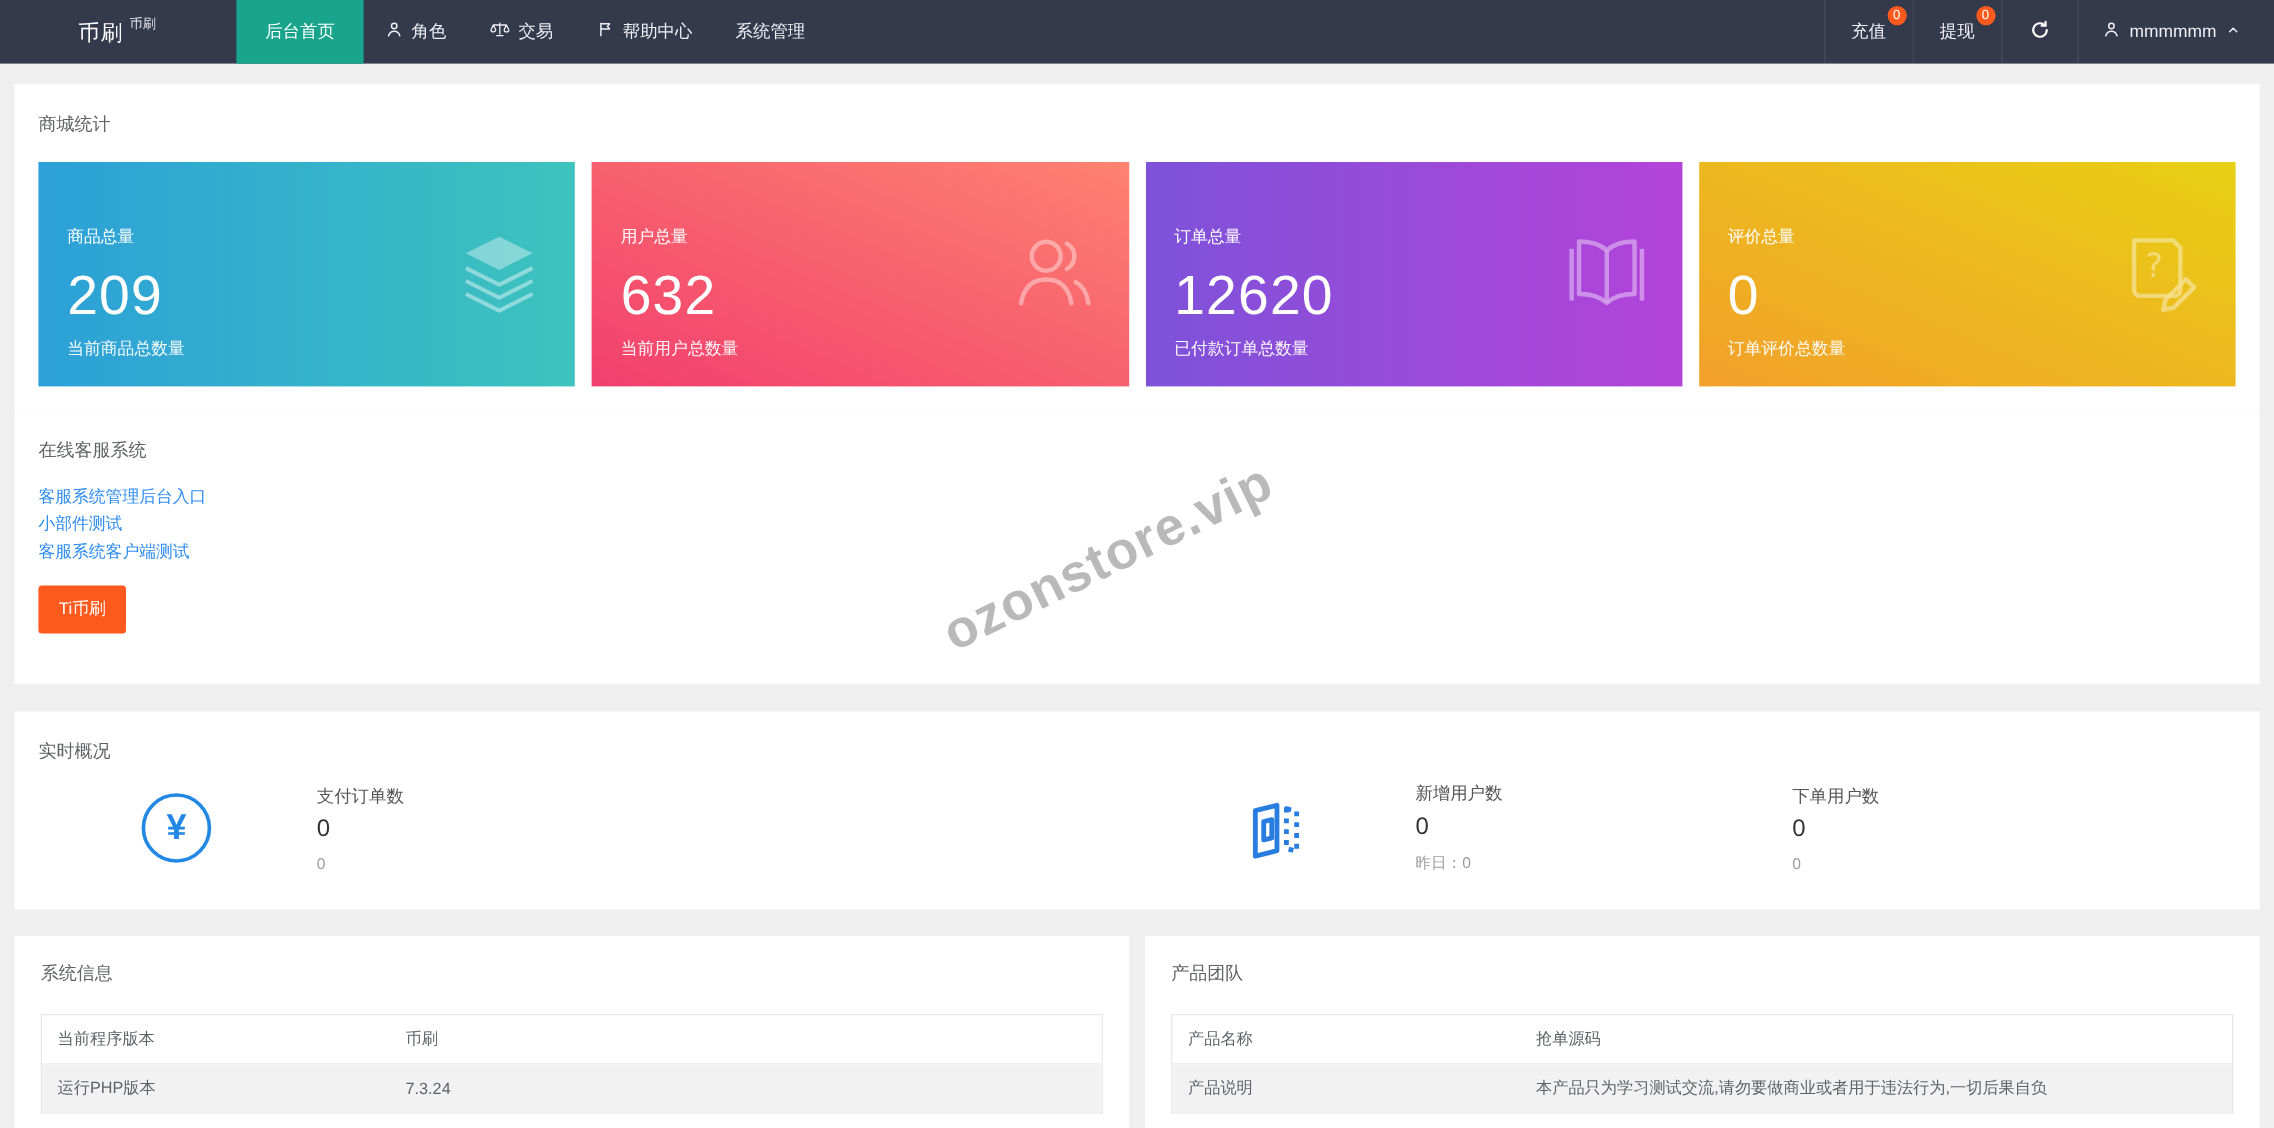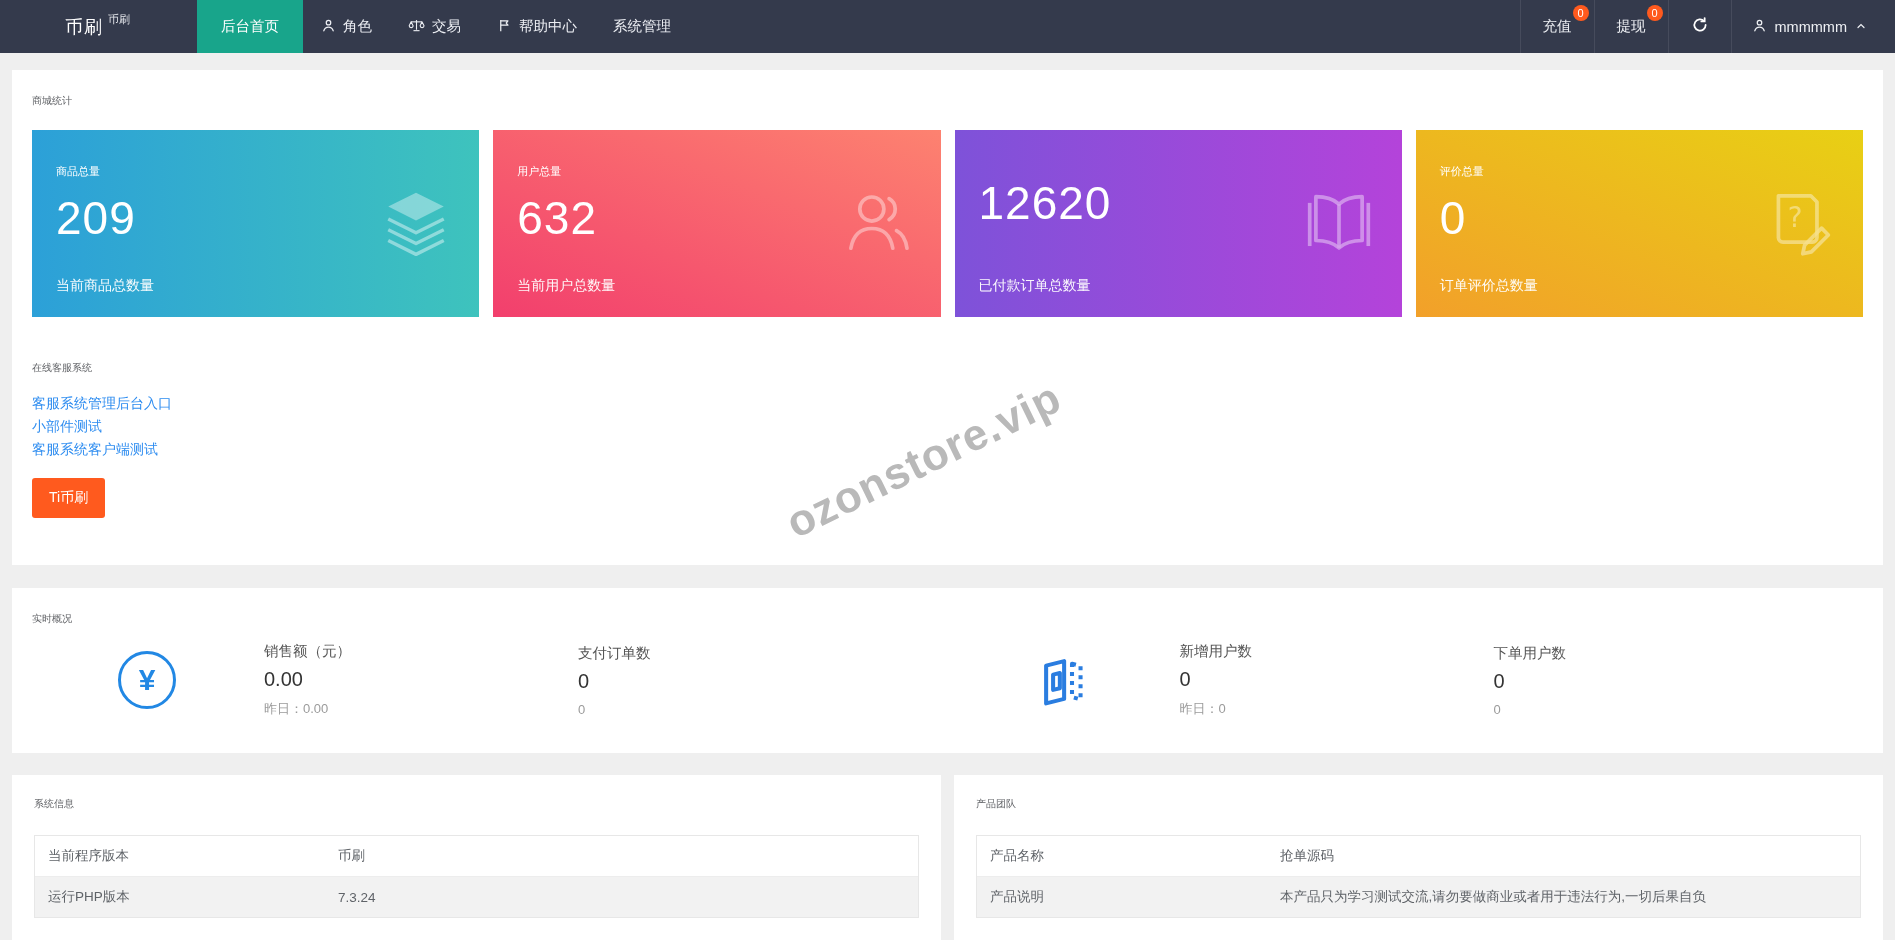--- a/index.html
+++ b/index.html
@@ -17,27 +17,27 @@
   .nav-tabs{display:flex;align-items:stretch;}
   .nav-tab{display:flex;align-items:center;gap:7px;padding:0 18px;color:#edeff4;font-size:14.5px;cursor:pointer;}
   .nav-tab.active{background:#18a58b;color:#fff;padding:0 24px;}
   .nav-tab svg{flex:0 0 auto;}
   .nav-right{margin-left:auto;display:flex;align-items:stretch;}
   .nav-action{position:relative;display:flex;align-items:center;padding:0 22px;color:#eef0f4;font-size:14.5px;border-left:1px solid rgba(255,255,255,.09);cursor:pointer;}
   .badge{position:absolute;top:5px;right:5px;min-width:16px;height:16px;border-radius:9px;background:#ff5a1e;color:#fff;font-size:11px;line-height:16px;text-align:center;padding:0 4px;box-sizing:border-box;}
   .nav-user{display:flex;align-items:center;gap:8px;padding:0 28px 0 20px;border-left:1px solid rgba(255,255,255,.09);color:#eef0f4;font-size:14.5px;cursor:pointer;}
   
   .panel{background:#fff;margin:0 12px;position:relative;}
-  .panel-title{font-size:10px;color:#606266;}
+  .panel-title{font-size:15px;color:#606266;}
   
   .panel-stats{margin-top:17px;padding:24px 20px 20px;}
   .panel-stats .panel-title{margin-bottom:22px;}
   .cards{display:grid;grid-template-columns:repeat(4,1fr);gap:14px;}
   .card{height:187px;box-sizing:border-box;position:relative;color:#fff;padding:34px 24px 22px;overflow:hidden;}
-  .card-label{font-size:11px;}
+  .card-label{font-size:14px;margin-top:20px;}
   .card-value{font-size:46px;font-weight:400;margin-top:12px;letter-spacing:1px;}
   .card-sub{position:absolute;left:24px;bottom:22px;font-size:14px;opacity:.96;}
   .card-icon{position:absolute;right:26px;top:50%;transform:translateY(-50%);opacity:.5;}
   
   .panel-service{height:228px;box-sizing:border-box;padding:24px 20px 18px;}
   .panel-service .panel-title{margin-bottom:17px;}
   .svc-link{display:block;color:#2d8cf0;font-size:14px;line-height:23px;text-decoration:none;cursor:pointer;}
   .svc-note{margin-top:14px;font-size:14px;color:#555;}
   .svc-btn{margin-top:17px;display:inline-block;background:#ff5a1e;color:#fff;border:none;font-size:14px;padding:11px 17px;border-radius:3px;cursor:pointer;font-family:inherit;}
   .watermark{position:absolute;left:762px;top:98px;transform:rotate(-26deg);font-size:44px;font-weight:600;letter-spacing:1px;color:#b9b9b9;pointer-events:none;white-space:nowrap;}
@@ -157,20 +157,21 @@
         <svg width="74" height="74" viewBox="0 0 24 24" fill="none" stroke="rgba(255,255,255,.8)" stroke-width="1.2" stroke-linecap="round">
           <circle cx="10" cy="7.8" r="3.9"></circle>
           <path d="M3.2 20.5c.8-4.5 3.3-6.4 6.8-6.4s6 1.9 6.8 6.4"></path>
           <path d="M15.6 4.4a3.9 3.9 0 0 1 0 6.8"></path>
           <path d="M18 14.8c1.9 1 3 2.8 3.4 5.7"></path>
         </svg>
       </span>
     </div>
 
     <div class="card" style="background: linear-gradient(to right, rgb(126, 82, 217), rgb(180, 67, 218));">
+      <div class="card-label">订单总量</div>
       <div class="card-value">12620</div>
       <div class="card-sub">已付款订单总数量</div>
       <span class="card-icon">
         <svg width="74" height="74" viewBox="0 0 24 24" fill="none" stroke="rgba(255,255,255,.8)" stroke-width="1.2" stroke-linejoin="round">
           <path d="M12 6.2 C10 4.4 7.7 3.8 4.5 3.8 V18 c3.2 0 5.5 .6 7.5 2.4 2-1.8 4.3-2.4 7.5-2.4 V3.8 c-3.2 0-5.5 .6-7.5 2.4 Z"></path>
           <path d="M12 6.2 V20.4"></path>
           <path d="M2.5 5.8 V19.8"></path>
           <path d="M21.5 5.8 V19.8"></path>
         </svg>
       </span>
@@ -203,25 +204,20 @@
 
 <div class="panel panel-realtime">
   <div class="panel-title">实时概况</div>
   <div class="rt-grid">
 
     <div class="rt-half">
       <div class="rt-icon">
         <div class="yen-circle">¥</div>
       </div>
       <div class="rt-stat">
-        <div class="rt-label">销售额（元）</div>
-        <div class="rt-value">0.00</div>
-        <div class="rt-sub">昨日：0.00</div>
-      </div>
-      <div class="rt-stat">
         <div class="rt-label">支付订单数</div>
         <div class="rt-value">0</div>
         <div class="rt-sub">0</div>
       </div>
     </div>
 
     <div class="rt-half">
       <div class="rt-icon">
         <svg width="54" height="54" viewBox="0 0 24 24" fill="none" stroke="#2a7de0" stroke-width="1.8" stroke-linejoin="round">
           <path d="M4.5 5.6 L12.5 3.6 V20.4 L4.5 22.4 Z"></path>

